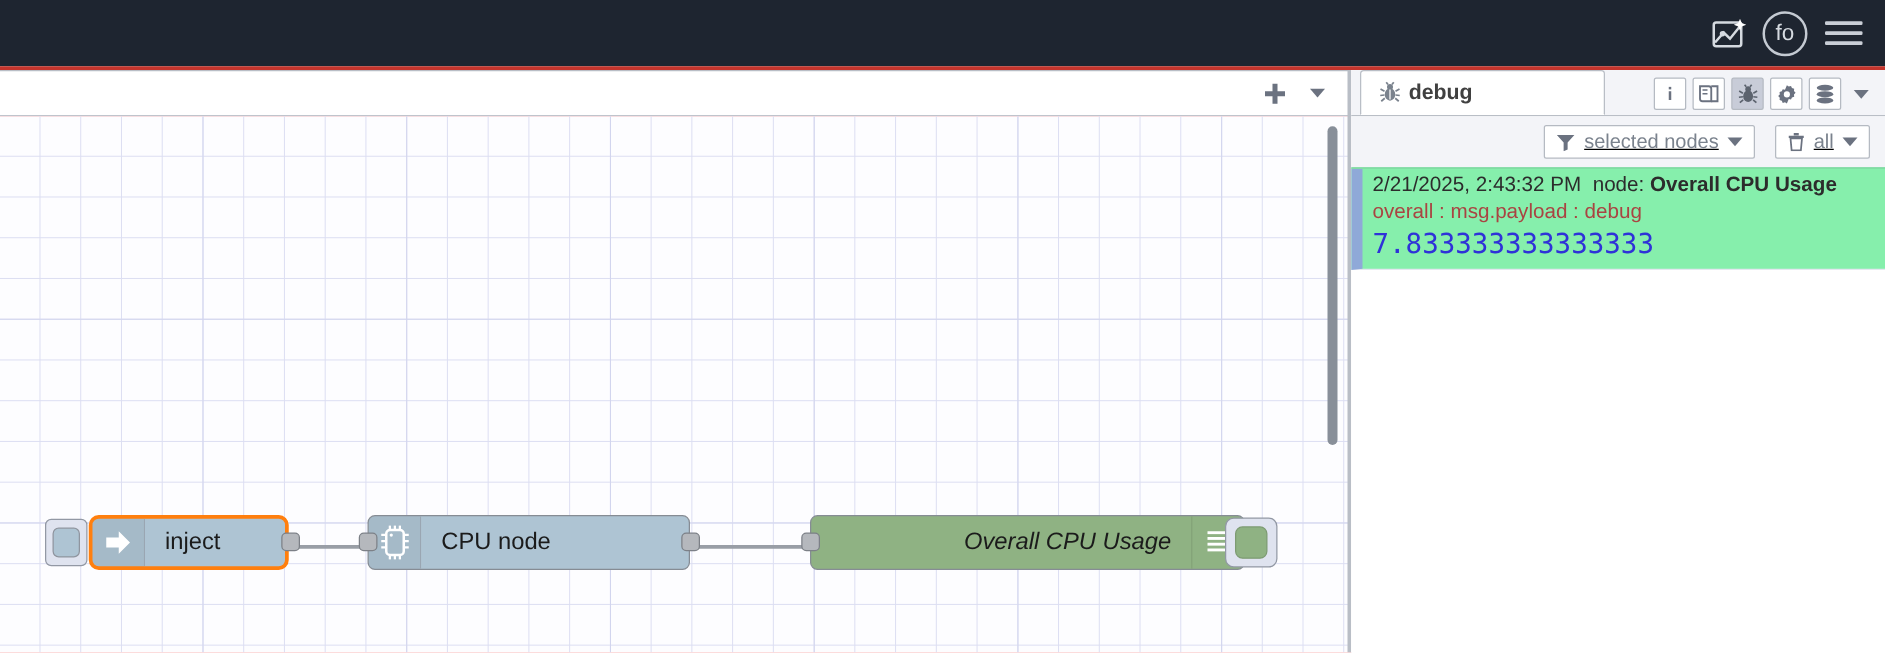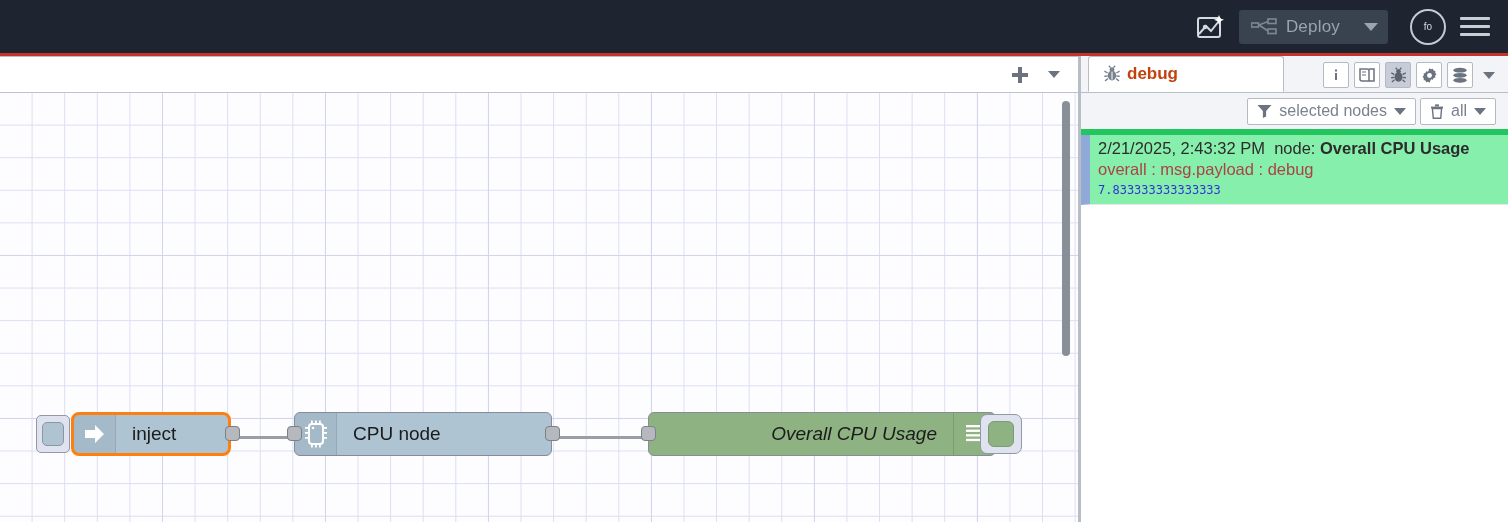--- a/index.html
+++ b/index.html
@@ -51,21 +51,21 @@
   .caret-dn {
     width: 0; height: 0;
     border-left: 7px solid transparent;
     border-right: 7px solid transparent;
     border-top: 8px solid #9aa3ae;
   }
   .avatar {
     width: 36px; height: 36px; border-radius: 50%;
     border: 2px solid #c4cad2;
     display: flex; align-items: center; justify-content: center;
-    color: #d5dae0; font-size: 10px;
+    color: #d5dae0; font-size: 18px;
     margin-right: 14px; margin-left: 6px;
     cursor: pointer;
   }
   .hamburger { width: 30px; display: flex; flex-direction: column; gap: 5px; cursor: pointer; }
   .hamburger span { display: block; height: 3px; background: #c9ced6; border-radius: 1px; }
 
   
   .red-line {
     position: absolute; top: 53px; left: 0;
     width: 1508px; height: 3px; background: #c4342c;
@@ -246,21 +246,21 @@
     height: 36px; min-width: 196px;
     margin-left: 7px;
     background: #fff;
     border: 1px solid #b9bec6;
     border-bottom: 1px solid #fff;
     border-top-left-radius: 3px; border-top-right-radius: 3px;
     display: flex; align-items: center; gap: 6px;
     padding: 0 14px;
     cursor: pointer;
   }
-  .sb-tab-label { font-size: 17px; color: #c2410c; font-weight: bold; }
+  .sb-tab-label { font-size: 17px; color: #404040; font-weight: bold; }
   .sb-tools {
     display: flex; align-items: center; gap: 5px;
     margin-left: auto; padding: 0 8px 4px 0;
   }
   .sb-tool {
     width: 26px; height: 26px;
     border: 1px solid #b5bac2;
     border-radius: 2px;
     background: #fff;
     display: flex; align-items: center; justify-content: center;
@@ -271,22 +271,23 @@
     width: 22px; height: 26px;
     display: flex; align-items: center; justify-content: center;
     cursor: pointer;
   }
 
   .sb-filterrow {
     position: absolute; top: 37px; left: 0;
     width: 427px; height: 42px;
     background: #f3f4f8;
     display: flex; align-items: center; justify-content: flex-end;
-    gap: 4px; padding-right: 12px;
-    border-bottom: 6px solid #22c55e;
+    gap: 16px; padding-right: 12px;
+    border-bottom: 1px solid #22c55e;
+    text-decoration: underline;
   }
   .pill {
     height: 27px;
     border: 1px solid #b5bac2;
     background: #fff;
     border-radius: 2px;
     display: flex; align-items: center; gap: 7px;
     padding: 0 9px;
     color: #7a828d; font-size: 16px;
     cursor: pointer;
@@ -302,55 +303,40 @@
     border-left: 9px solid #8fa9d8;
     background: #86efac;
     border-bottom: 1px solid #e4e7f0;
     padding: 4px 6px 7px 8px;
   }
   .msg-head { font-size: 16.5px; color: #2c2c2c; white-space: nowrap; }
   .msg-node { font-weight: bold; }
   .msg-topic { font-size: 16.5px; color: #a94442; margin-top: 2px; }
   .msg-value {
     font-family: "DejaVu Sans Mono", monospace;
-    font-size: 12px; color: #2f32d8; margin-top: 4px;
+    font-size: 22px; color: #2f32d8; margin-top: 4px;
   }
 </style>
 </head>
 <body>
 
 <div id="app">
 
   <div class="header">
     <div class="header-right">
 
       <div class="hdr-icon-btn">
         <svg width="30" height="28" viewBox="0 0 30 28">
           <rect x="3" y="5" width="22" height="19" rx="2" fill="none" stroke="#d5dae0" stroke-width="2"></rect>
           <path d="M4 21 L11 13 L16 18 L24 8" fill="none" stroke="#d5dae0" stroke-width="2"></path>
           <circle cx="10" cy="14" r="2.2" fill="#d5dae0"></circle>
           <path d="M24 2 l1.4 3.4 L29 6.8 l-3.6 1.4 L24 11.6 l-1.4-3.4 L19 6.8 l3.6-1.4z" fill="#ffffff"></path>
         </svg>
       </div>
 
-      <div class="deploy-btn">
-        <div class="deploy-main">
-          <svg width="26" height="18" viewBox="0 0 26 18">
-            <rect x="0.5" y="5" width="7" height="4" fill="none" stroke="#7e8793" stroke-width="1.6"></rect>
-            <rect x="17" y="1" width="8" height="4.5" fill="none" stroke="#7e8793" stroke-width="1.6"></rect>
-            <rect x="17" y="11" width="8" height="4.5" fill="none" stroke="#7e8793" stroke-width="1.6"></rect>
-            <path d="M8 7 L17 3.5" stroke="#7e8793" stroke-width="1.6" fill="none"></path>
-            <path d="M8 7 L17 13" stroke="#7e8793" stroke-width="1.6" fill="none"></path>
-          </svg>
-          <span class="deploy-label">Deploy</span>
-        </div>
-        <div class="deploy-caret">
-          <span class="caret-dn"></span>
-        </div>
-      </div>
 
       <div class="avatar">
         <span>fo</span>
       </div>
 
       <div class="hamburger">
         <span></span>
           <span></span>
           <span></span>
       </div>

